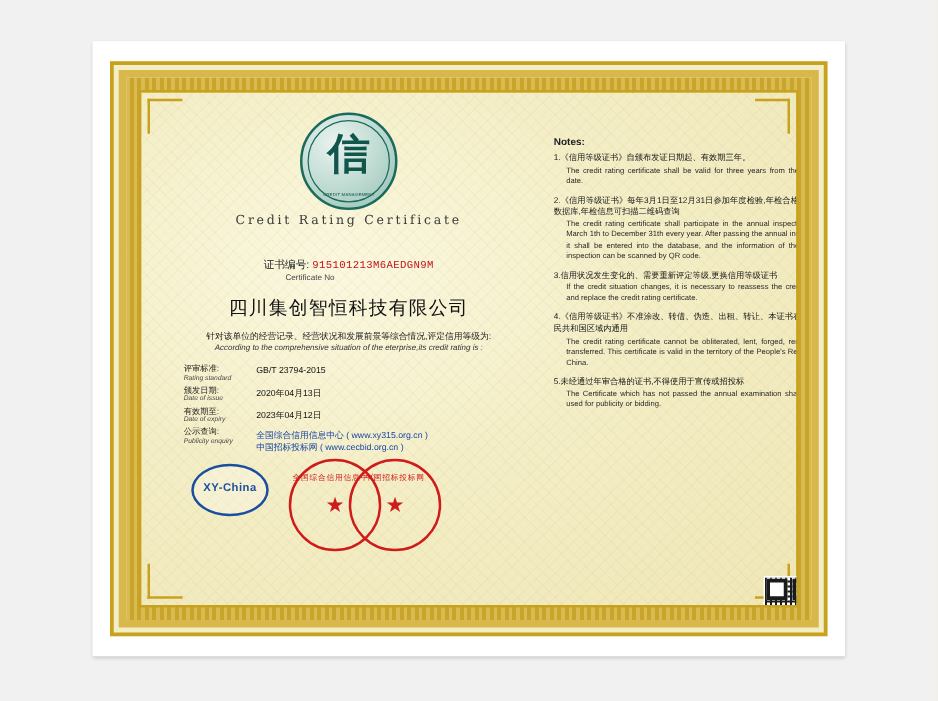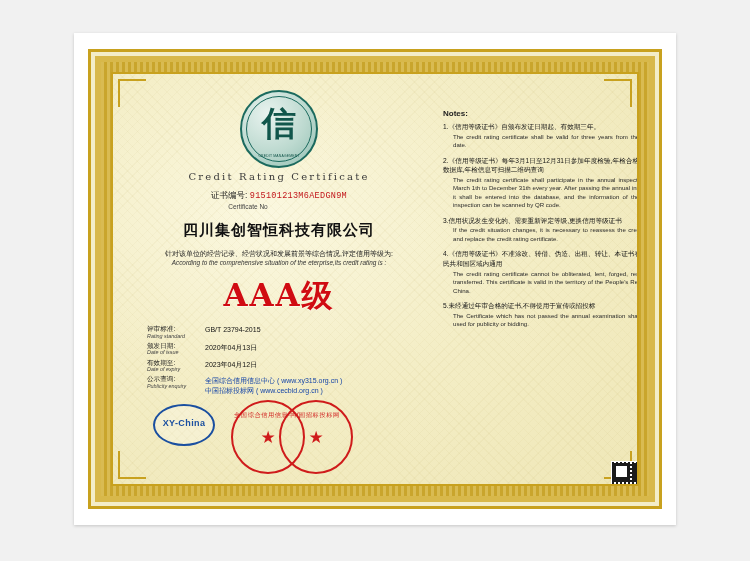--- a/index.html
+++ b/index.html
@@ -125,42 +125,42 @@
     text-shadow: 0 1px 0 rgba(255,255,255,.6);
   }
   .title-en {
     font-family: "DejaVu Serif", serif;
     font-size: 10px;
     letter-spacing: 2.2px;
     color: #3a3a3a;
     margin-top: 3px;
   }
   .cert-no-row {
-    margin-top: 8px;
+    margin-top: 24px;
     font-size: 8.5px;
     color: #1b1b1b;
   }
   .cert-no-row .lbl { font-size: 8.5px; }
   .cert-no-row .val {
     color: #c2161a;
     font-family: "Liberation Mono", monospace;
     font-size: 8.5px;
     letter-spacing: .3px;
   }
   .cert-no-row .lbl-en {
     display: block;
     font-size: 6.5px;
     color: #444;
     margin-top: 1px;
     margin-left: -62px;
   }
   .company {
     margin-top: 11px;
     font-family: "DejaVu Serif", serif;
-    font-weight: bold;
+    font-weight: normal;
     font-size: 15px;
     letter-spacing: 1px;
     color: #111;
   }
   .desc-cn {
     margin-top: 9px;
     font-size: 7px;
     color: #222;
     line-height: 1.35;
   }
@@ -376,21 +376,20 @@
               <span class="lbl">证书编号:</span>
               <span class="val">915101213M6AEDGN9M</span>
               <span class="lbl-en">Certificate  No</span>
             </div>
 
             <div class="company">四川集创智恒科技有限公司</div>
 
             <div class="desc-cn">针对该单位的经营记录、经营状况和发展前景等综合情况,评定信用等级为:</div>
             <div class="desc-en">According to the comprehensive situation of the eterprise,its credit rating is :</div>
 
-            <div class="grade">AAA级</div>
 
             <div class="meta">
 
               <div class="meta-row">
                 <div class="meta-lbl">
                   <span>评审标准:</span>
                   <span class="en">Rating standard</span>
                 </div>
                 <div class="meta-val">GB/T 23794-2015</div>
               </div>

